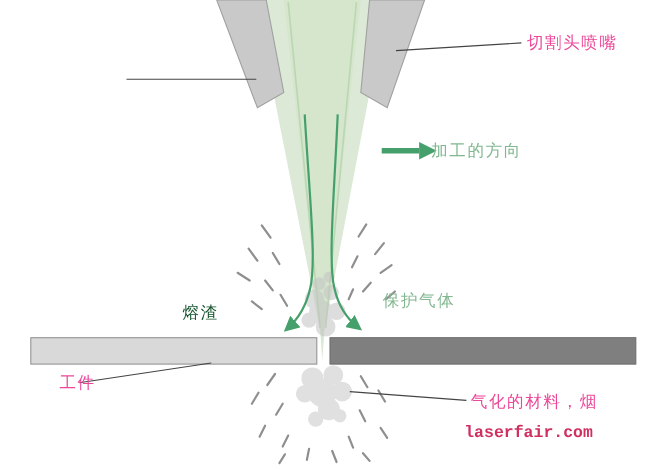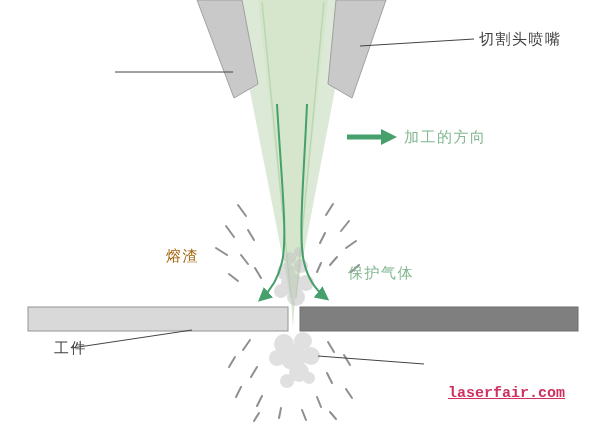--- a/index.html
+++ b/index.html
@@ -7,26 +7,26 @@
     position:relative;
     width:600px;height:427px;
     background:#ffffff;
     overflow:hidden;
     font-family:"Liberation Sans",sans-serif;
   }
   .canvas svg{position:absolute;left:0;top:0;}
   .lbl{
     position:absolute;
     font-size:15px;
-    color:#404040;
+    color:#ec4899;
     white-space:nowrap;
     letter-spacing:1.5px;
   }
   .lbl.green{color:#82b891;}
-  .lbl.gray{color:#a16207;}
+  .lbl.gray{color:#14532d;margin-top:28px;}
   .lbl.watermark{
     font-family:"Liberation Mono",monospace;
     font-weight:bold;
     font-size:15px;
     letter-spacing:0;
     color:#cf3060;
   }
   .sp{stroke:#8f8f8f;stroke-width:2;stroke-linecap:round;}
   .leader{stroke:#444444;stroke-width:1;}
   .smoke{fill:#c3c3c3;}
@@ -117,23 +117,24 @@
 
     <line class="leader" x1="115" y1="72" x2="233" y2="72"></line>
     <line class="leader" x1="360" y1="46" x2="474" y2="39"></line>
     <line class="leader" x1="72" y1="348" x2="192" y2="330"></line>
     <line class="leader" x1="318" y1="356" x2="424" y2="364"></line>
   </svg>
 
 
   <div class="lbl" style="left:479px;top:30px;">切割头喷嘴</div>
 
-  <div class="lbl green" style="left:404px;top:128px;">加工的方向</div>
+  <div class="lbl green" style="left:392px;top:128px;">加工的方向</div>
 
   <div class="lbl gray" style="left:166px;top:247px;">熔渣</div>
 
   <div class="lbl green" style="left:348px;top:264px;">保护气体</div>
 
   <div class="lbl" style="left:54px;top:339px;">工件</div>
 
+  <div class="lbl" style="left:428px;top:356px;">气化的材料，烟</div>
 
-  <div class="lbl watermark" style="left:448px;top:385px;text-decoration:underline;">laserfair.com</div>
+  <div class="lbl watermark" style="left:422px;top:385px;">laserfair.com</div>
 </div>
 
 </body></html>

